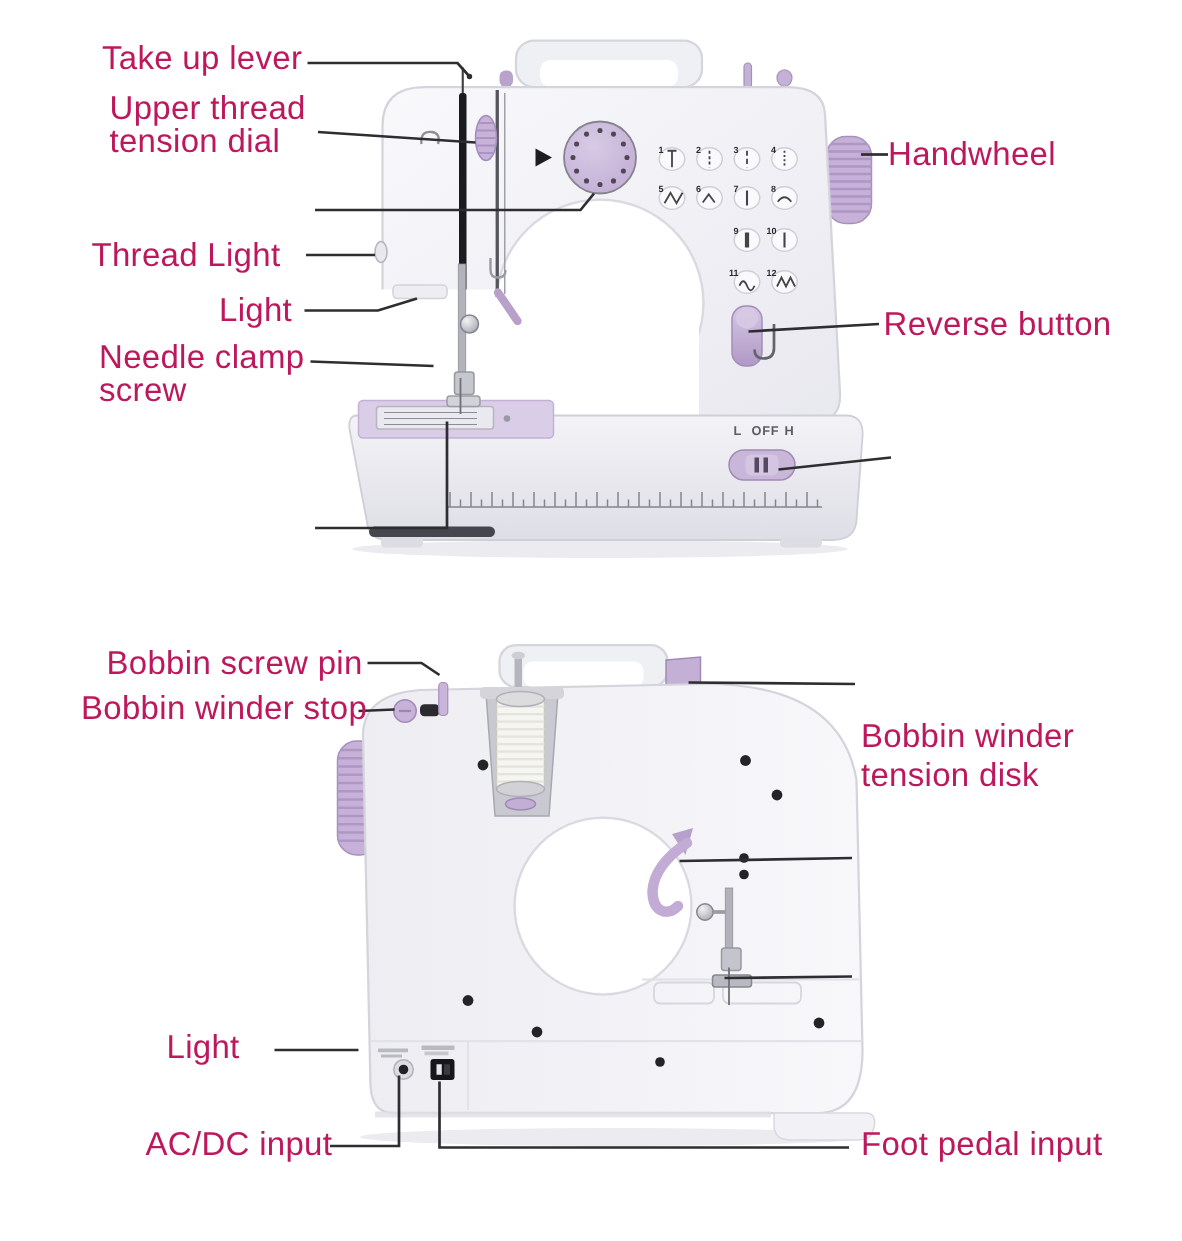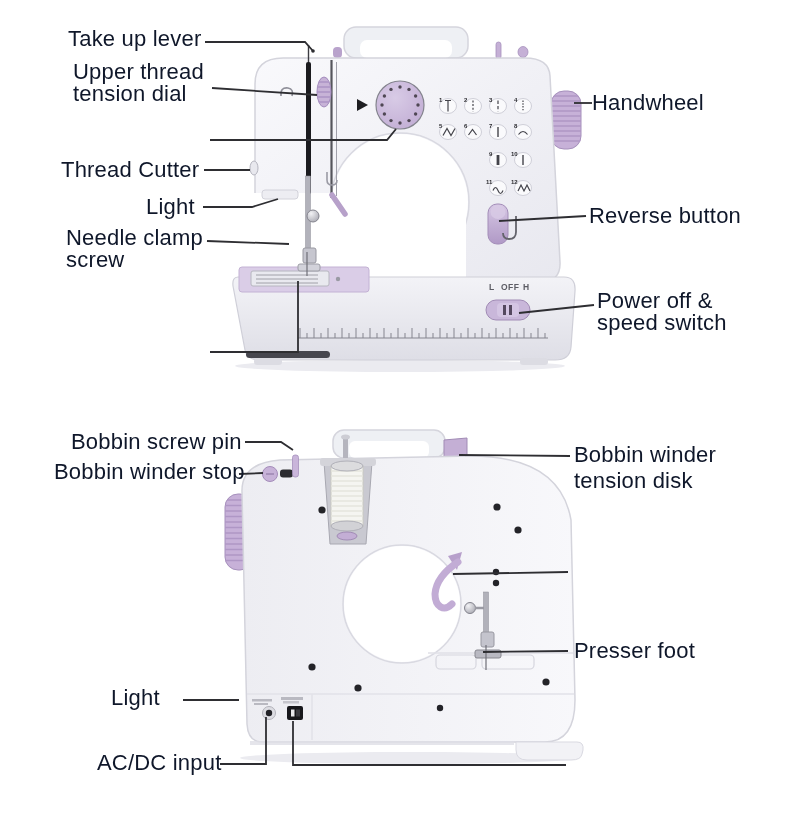--- a/index.html
+++ b/index.html
@@ -1,21 +1,21 @@
 <!DOCTYPE html>
 <html><head>
 <meta charset="utf-8">
 <style>
   html,body{margin:0;padding:0;width:788px;height:827px;background:#ffffff;overflow:hidden;
     font-family:"Liberation Sans",sans-serif;}
   .stage{position:relative;width:788px;height:827px;background:#ffffff;}
   svg.scene{position:absolute;left:0;top:0;}
-  .lbl{position:absolute;color:#0f172a;font-size:22px;line-height:22px;
+  .lbl{position:absolute;color:#be185d;font-size:22px;line-height:22px;
     white-space:pre-line;letter-spacing:.2px;}
-  .lh26{line-height:26px;}
+  .lh26{line-height:26px;margin-top:36px;}
 </style>
 </head>
 <body>
 
 <div class="stage">
 
 <svg class="scene" width="788" height="827" viewBox="0 0 788 827">
   <defs>
     <linearGradient id="bodyGradF" x1="0" y1="0" x2="1" y2="1">
       <stop offset="0" stop-color="#f9f9fc"></stop>
@@ -385,30 +385,28 @@
       <polyline points="183,700 239,700"></polyline>
       <polyline points="220,764 266,764 266,717"></polyline>
       <polyline points="293,721 293,765 566,765"></polyline>
     </g>
   </g>
 </svg>
 
 <div class="lbl" style="left:68px;top:28px">Take up lever</div>
 <div class="lbl" style="left:73px;top:61px">Upper thread
 tension dial</div>
-<div class="lbl" style="left:61px;top:159px">Thread Cutter</div>
+<div class="lbl" style="left:61px;top:159px">Thread Light</div>
 <div class="lbl" style="left:146px;top:196px">Light</div>
 <div class="lbl" style="left:66px;top:227px">Needle clamp
 screw</div>
 <div class="lbl" style="left:592px;top:92px">Handwheel</div>
 <div class="lbl" style="left:589px;top:205px">Reverse button</div>
-<div class="lbl" style="left:597px;top:290px">Power off &amp;
-speed switch</div>
 
 <div class="lbl" style="left:71px;top:431px">Bobbin screw pin</div>
 <div class="lbl" style="left:54px;top:461px">Bobbin winder stop</div>
 <div class="lbl lh26" style="left:574px;top:442px">Bobbin winder
 tension disk</div>
-<div class="lbl" style="left:574px;top:640px">Presser foot</div>
 <div class="lbl" style="left:111px;top:687px">Light</div>
 <div class="lbl" style="left:97px;top:752px">AC/DC input</div>
+<div class="lbl" style="left:574px;top:752px">Foot pedal input</div>
 
 </div>
 
 </body></html>

